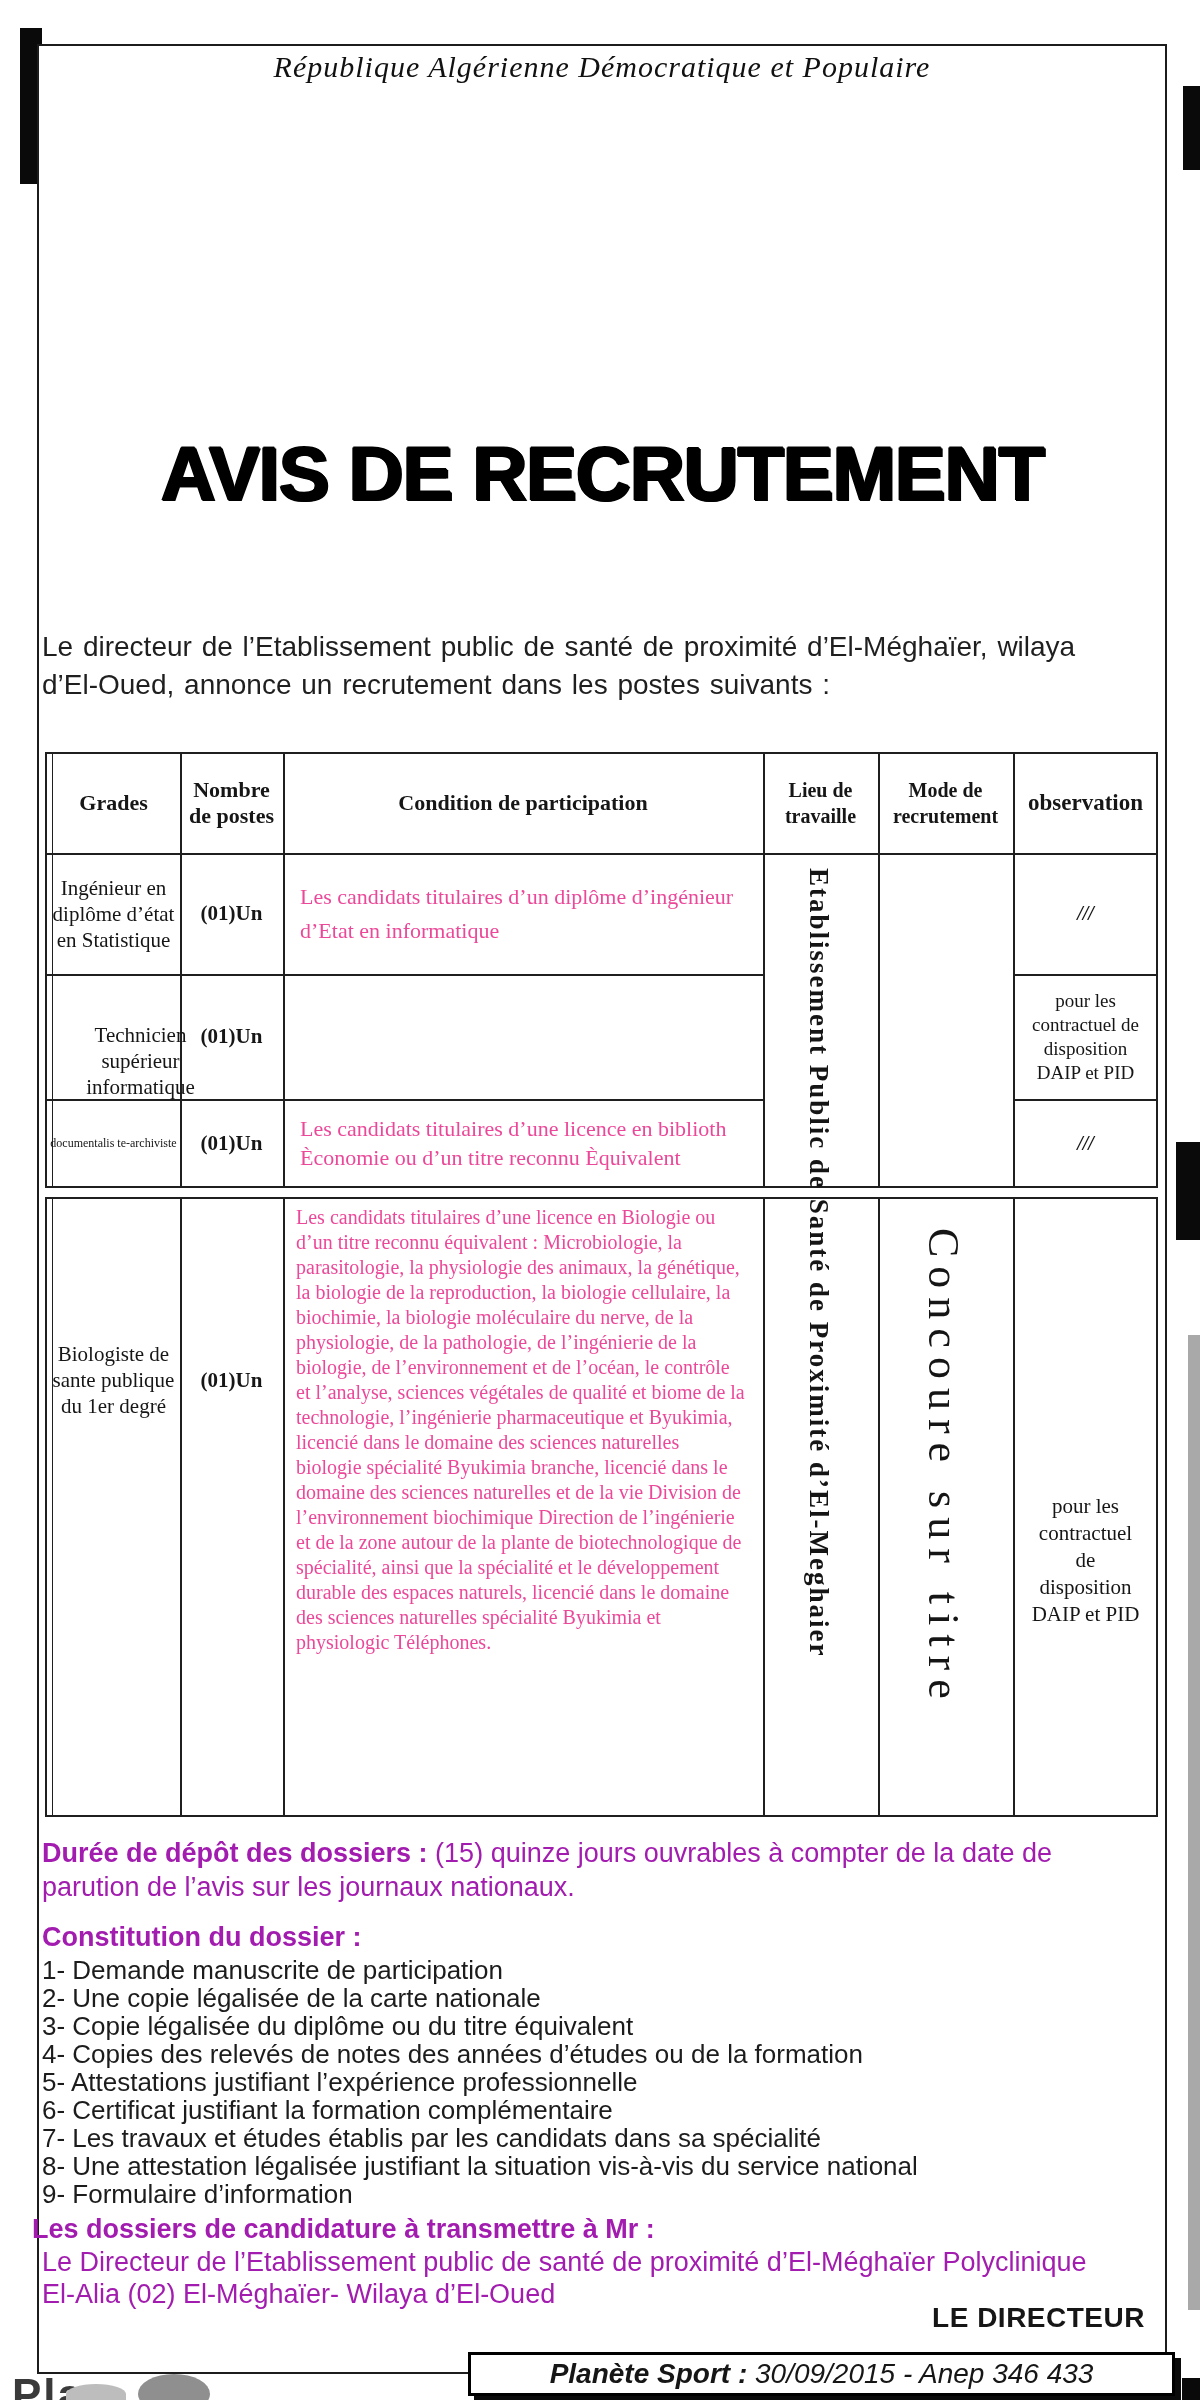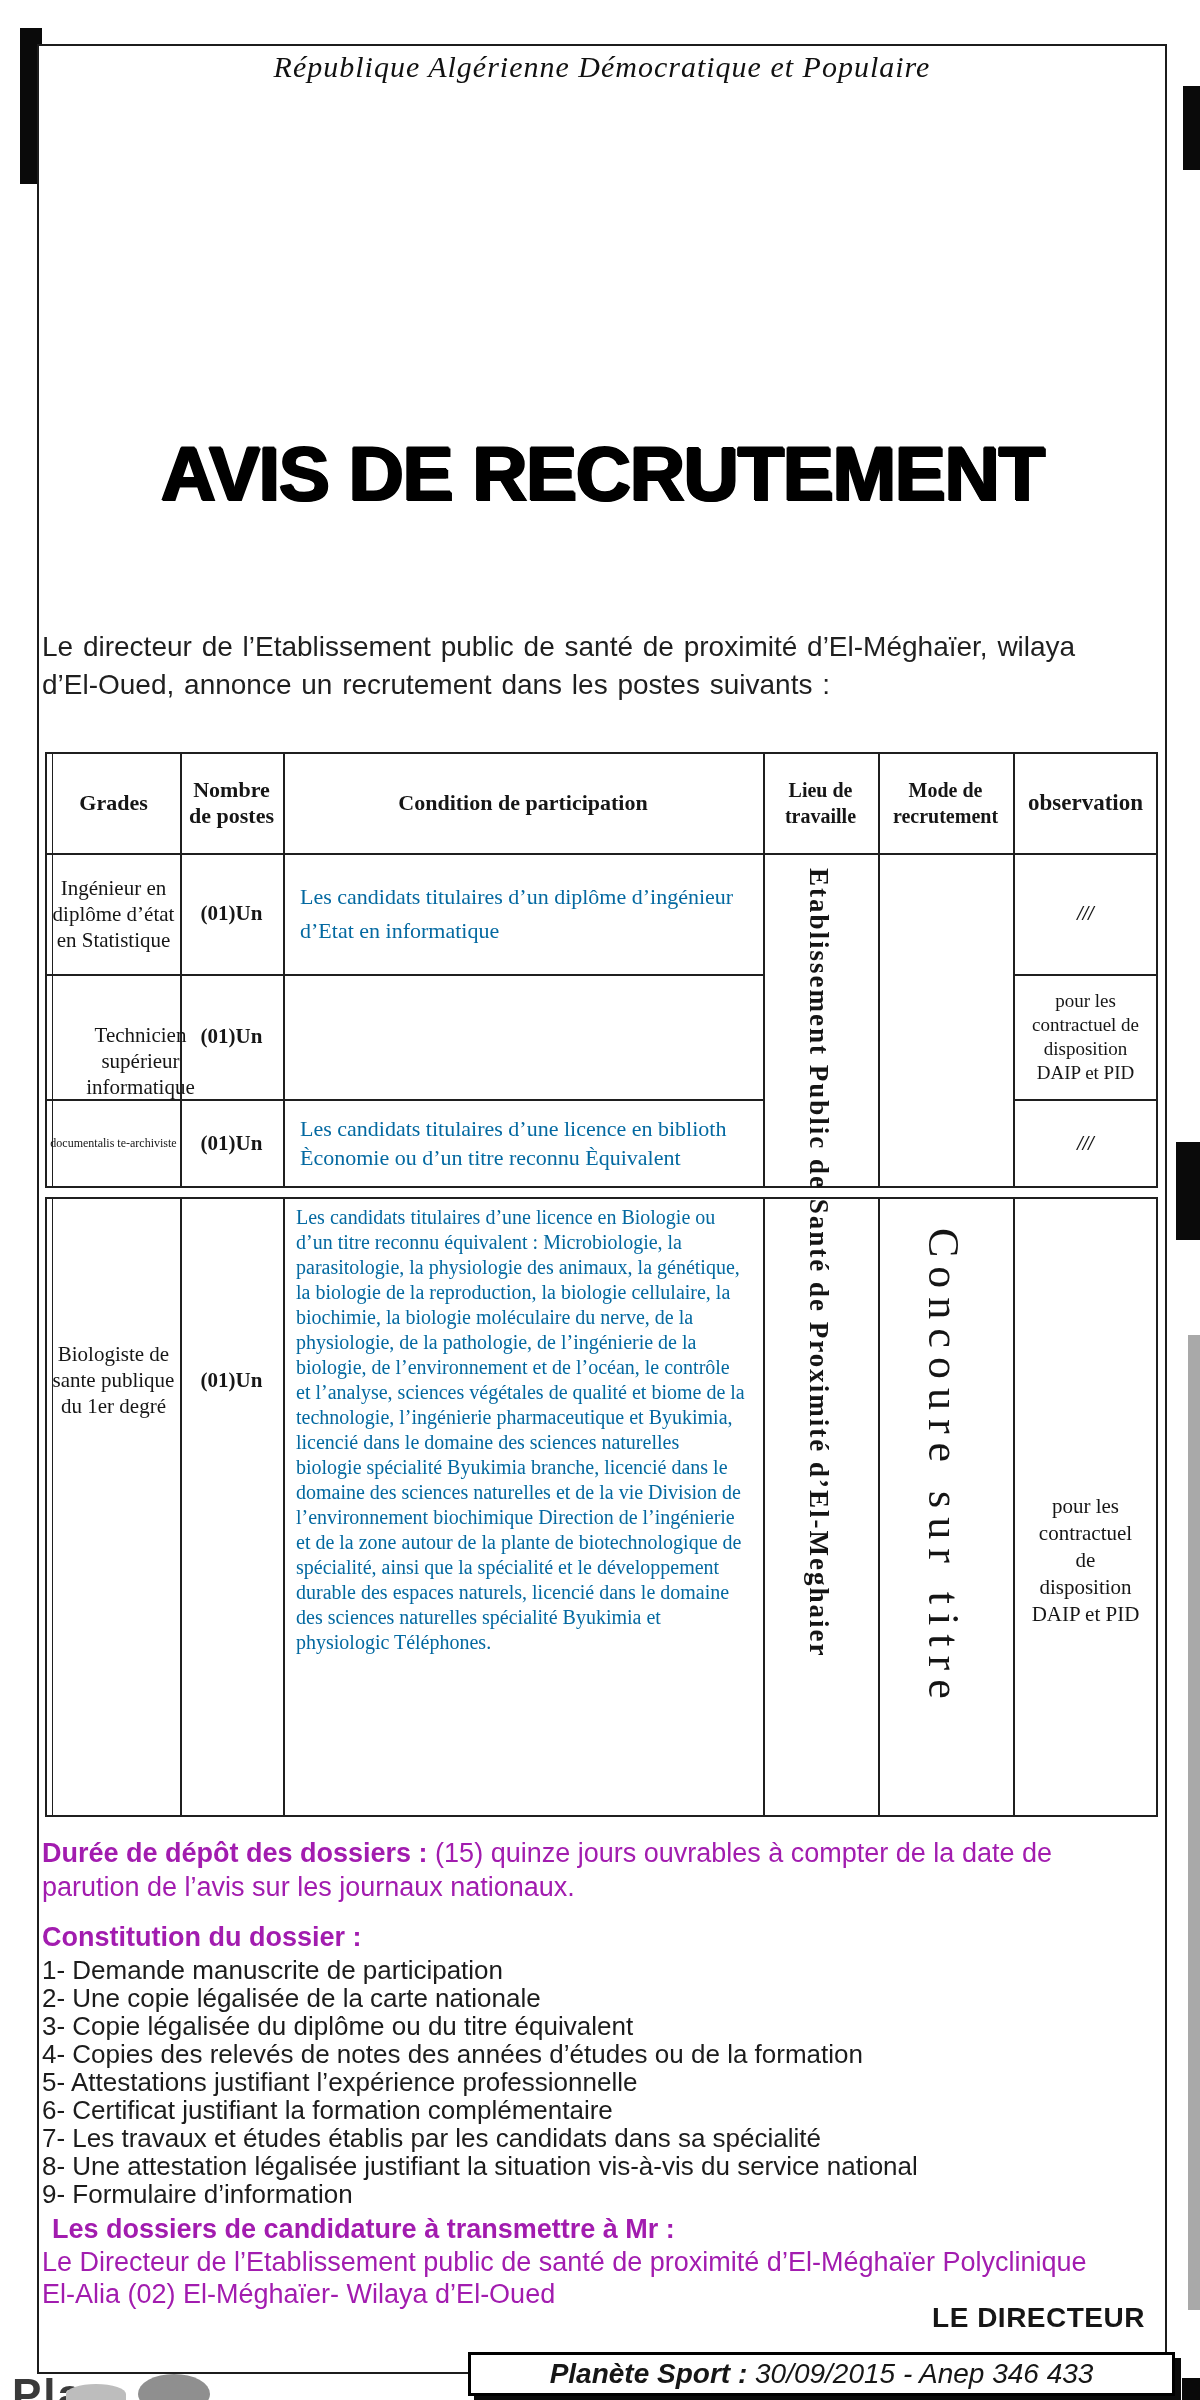--- a/index.html
+++ b/index.html
@@ -20,21 +20,21 @@
   
   .tblock{left:45px;width:1113px;border:2px solid #1f1f1f;box-sizing:border-box;background:transparent;}
   #blockA{top:752px;height:436px;}
   #blockB{top:1197px;height:620px;}
   .vline{position:absolute;top:0;bottom:0;width:2px;background:#1f1f1f;}
   .hline{position:absolute;height:2px;background:#1f1f1f;}
   .cellc{display:flex;align-items:center;justify-content:center;text-align:center;}
   .hdr{font-family:"Liberation Serif",serif;font-weight:bold;font-size:22px;line-height:26px;}
   .grade{font-family:"Liberation Serif",serif;font-size:21px;line-height:26px;}
   .postes{font-family:"Liberation Serif",serif;font-weight:bold;font-size:21px;}
-  .cond{font-family:"Liberation Serif",serif;color:#0369a1;}
+  .cond{font-family:"Liberation Serif",serif;color:#ec4899;}
   .obs-slash{font-family:"Liberation Serif",serif;font-style:italic;font-weight:bold;font-size:20px;}
   .obs-txt{font-family:"Liberation Serif",serif;font-size:19px;line-height:24px;}
   .vert{writing-mode:vertical-rl;font-family:"Liberation Serif",serif;color:#151515;white-space:nowrap;}
   
   .para{font-size:27px;line-height:34px;color:#a21caf;}
   .b{font-weight:bold;}
   .list-item{font-size:26px;line-height:28px;color:#1c1c1c;}
   
   #footer-box{left:468px;top:2352px;width:707px;height:44px;border:3px solid #000;box-sizing:border-box;
               background:#fff;box-shadow:6px 6px 0 #0b0b0b;display:flex;align-items:center;justify-content:center;
@@ -121,21 +121,21 @@
     <div class="list-item">2- Une copie légalisée de la carte nationale</div>
     <div class="list-item">3- Copie légalisée du diplôme ou du titre équivalent</div>
     <div class="list-item">4- Copies des relevés de notes des années d’études ou de la formation</div>
     <div class="list-item">5- Attestations justifiant l’expérience professionnelle</div>
     <div class="list-item">6- Certificat justifiant la formation complémentaire</div>
     <div class="list-item">7- Les travaux et études établis par les candidats dans sa spécialité</div>
     <div class="list-item">8- Une attestation légalisée justifiant la situation vis-à-vis du service national</div>
     <div class="list-item">9- Formulaire d’information</div>
   </div>
 
-  <div class="abs para b" style="left:52px;top:2212px;">Les dossiers de candidature à transmettre à Mr :</div>
+  <div class="abs para b" style="left:32px;top:2212px;">Les dossiers de candidature à transmettre à Mr :</div>
   <div class="abs para" style="left:42px;top:2246px;width:1085px;line-height:32px;">Le Directeur de l’Etablissement public de santé de proximité d’El-Méghaïer Polyclinique El-Alia (02) El-Méghaïer- Wilaya d’El-Oued</div>
 
   <div class="abs b" style="left:780px;top:2302px;width:365px;text-align:right;font-size:28px;letter-spacing:.5px;">LE DIRECTEUR</div>
 
   <div class="abs" id="footer-box">
     <span class="b">Planète Sport : </span><span>30/09/2015 - Anep 346 433</span>
   </div>
 
   <div class="abs b" style="left:12px;top:2370px;font-size:44px;color:#3a3a3a;letter-spacing:2px;">Pla</div>
   <div class="abs" style="left:66px;top:2384px;width:60px;height:20px;background:#bdbdbd;border-radius:50% 50% 0 0;"></div>

